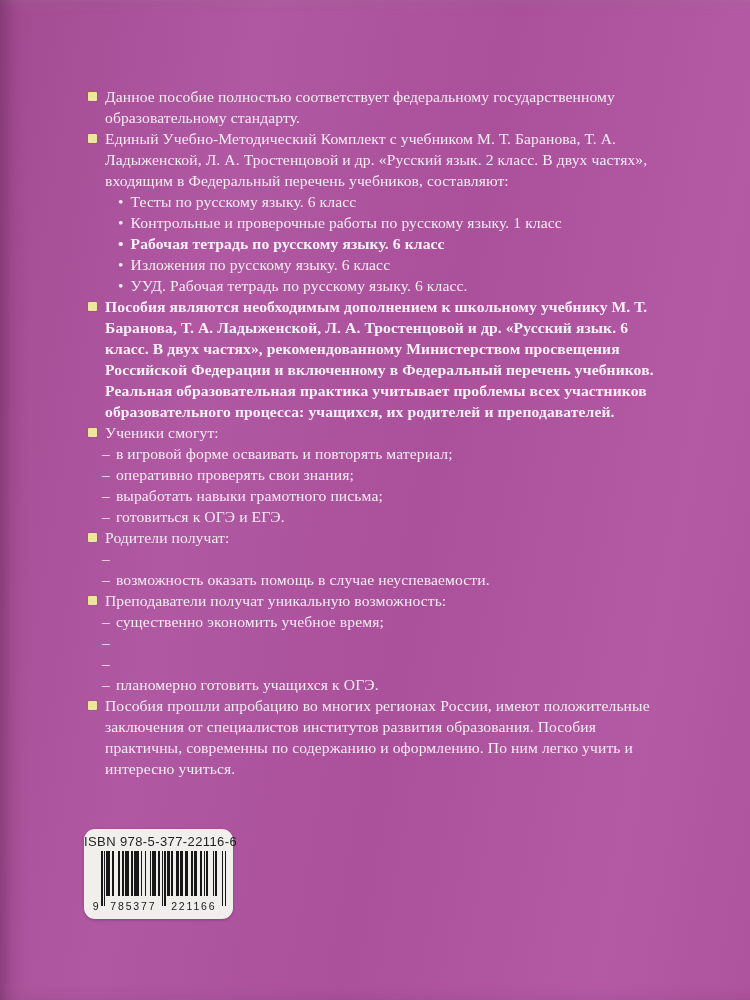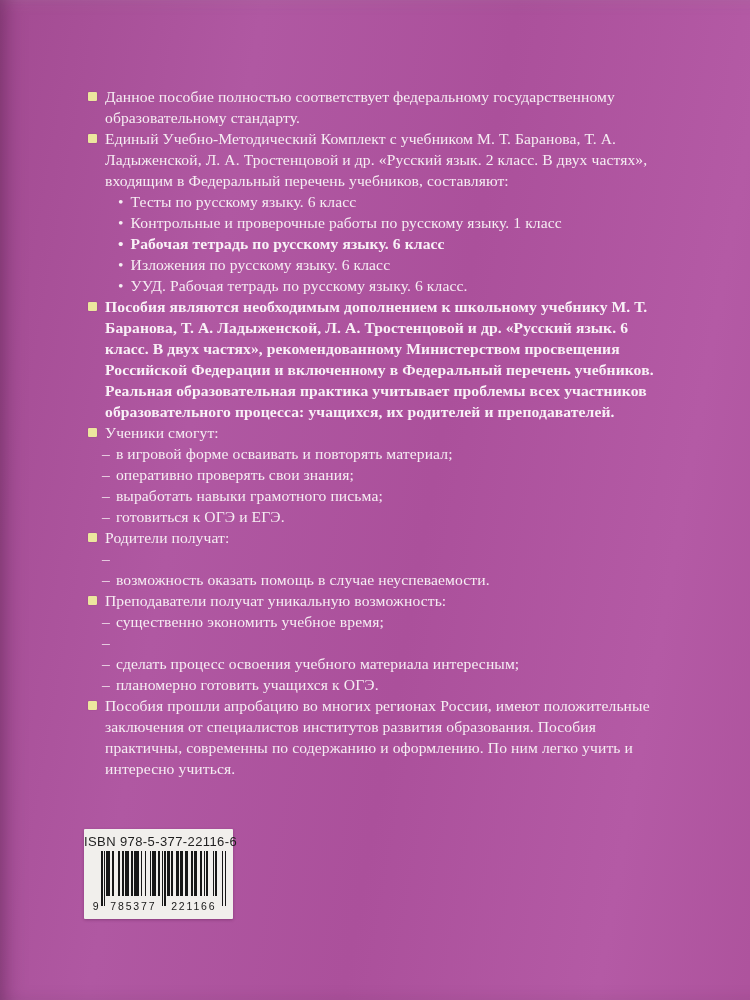--- a/index.html
+++ b/index.html
@@ -27,21 +27,21 @@
     box-shadow:0 0 1px rgba(80,20,60,.45);
   }
   .row .txt{flex:1;}
   .bold{font-weight:bold;color:#f9f1f7;}
   .subrow{display:flex;padding-left:30px;}
   .dot{flex:none;margin-right:7px;}
   .dashrow{display:flex;padding-left:14px;}
   .dash{flex:none;margin-right:6px;}
   .isbn-box{
     position:absolute;left:84px;top:829px;width:149px;height:90px;
-    background:#f1efec;border-radius:1px;
+    background:#f1efec;border-radius:11px;
     box-shadow:0 1px 3px rgba(70,15,60,.35);
     text-align:center;
     font-family:"Liberation Sans","DejaVu Sans",sans-serif;
   }
   .isbn-label{
     margin-top:5px;
     font-size:13px;letter-spacing:.4px;
     color:#1f1f1f;
     white-space:nowrap;
   }
@@ -121,21 +121,20 @@
       </div>
       <div class="dashrow">
         <span class="dash">–</span>
         <span>существенно экономить учебное время;</span>
       </div>
       <div class="dashrow">
         <span class="dash">–</span>
       </div>
       <div class="dashrow">
         <span class="dash">–</span>
-        <span>сделать процесс освоения учебного материала интересным;</span>
       </div>
       <div class="dashrow">
         <span class="dash">–</span>
         <span>планомерно готовить учащихся к ОГЭ.</span>
       </div>
       <div class="row">
         <span class="sq" style="background: rgb(236, 230, 158);"></span>
         <div class="txt">Пособия прошли апробацию во многих регионах России, имеют положительные заключения от специалистов институтов развития образования. Пособия практичны, современны по содержанию и оформлению. По ним легко учить и интересно учиться.</div>
       </div>
     </div>

